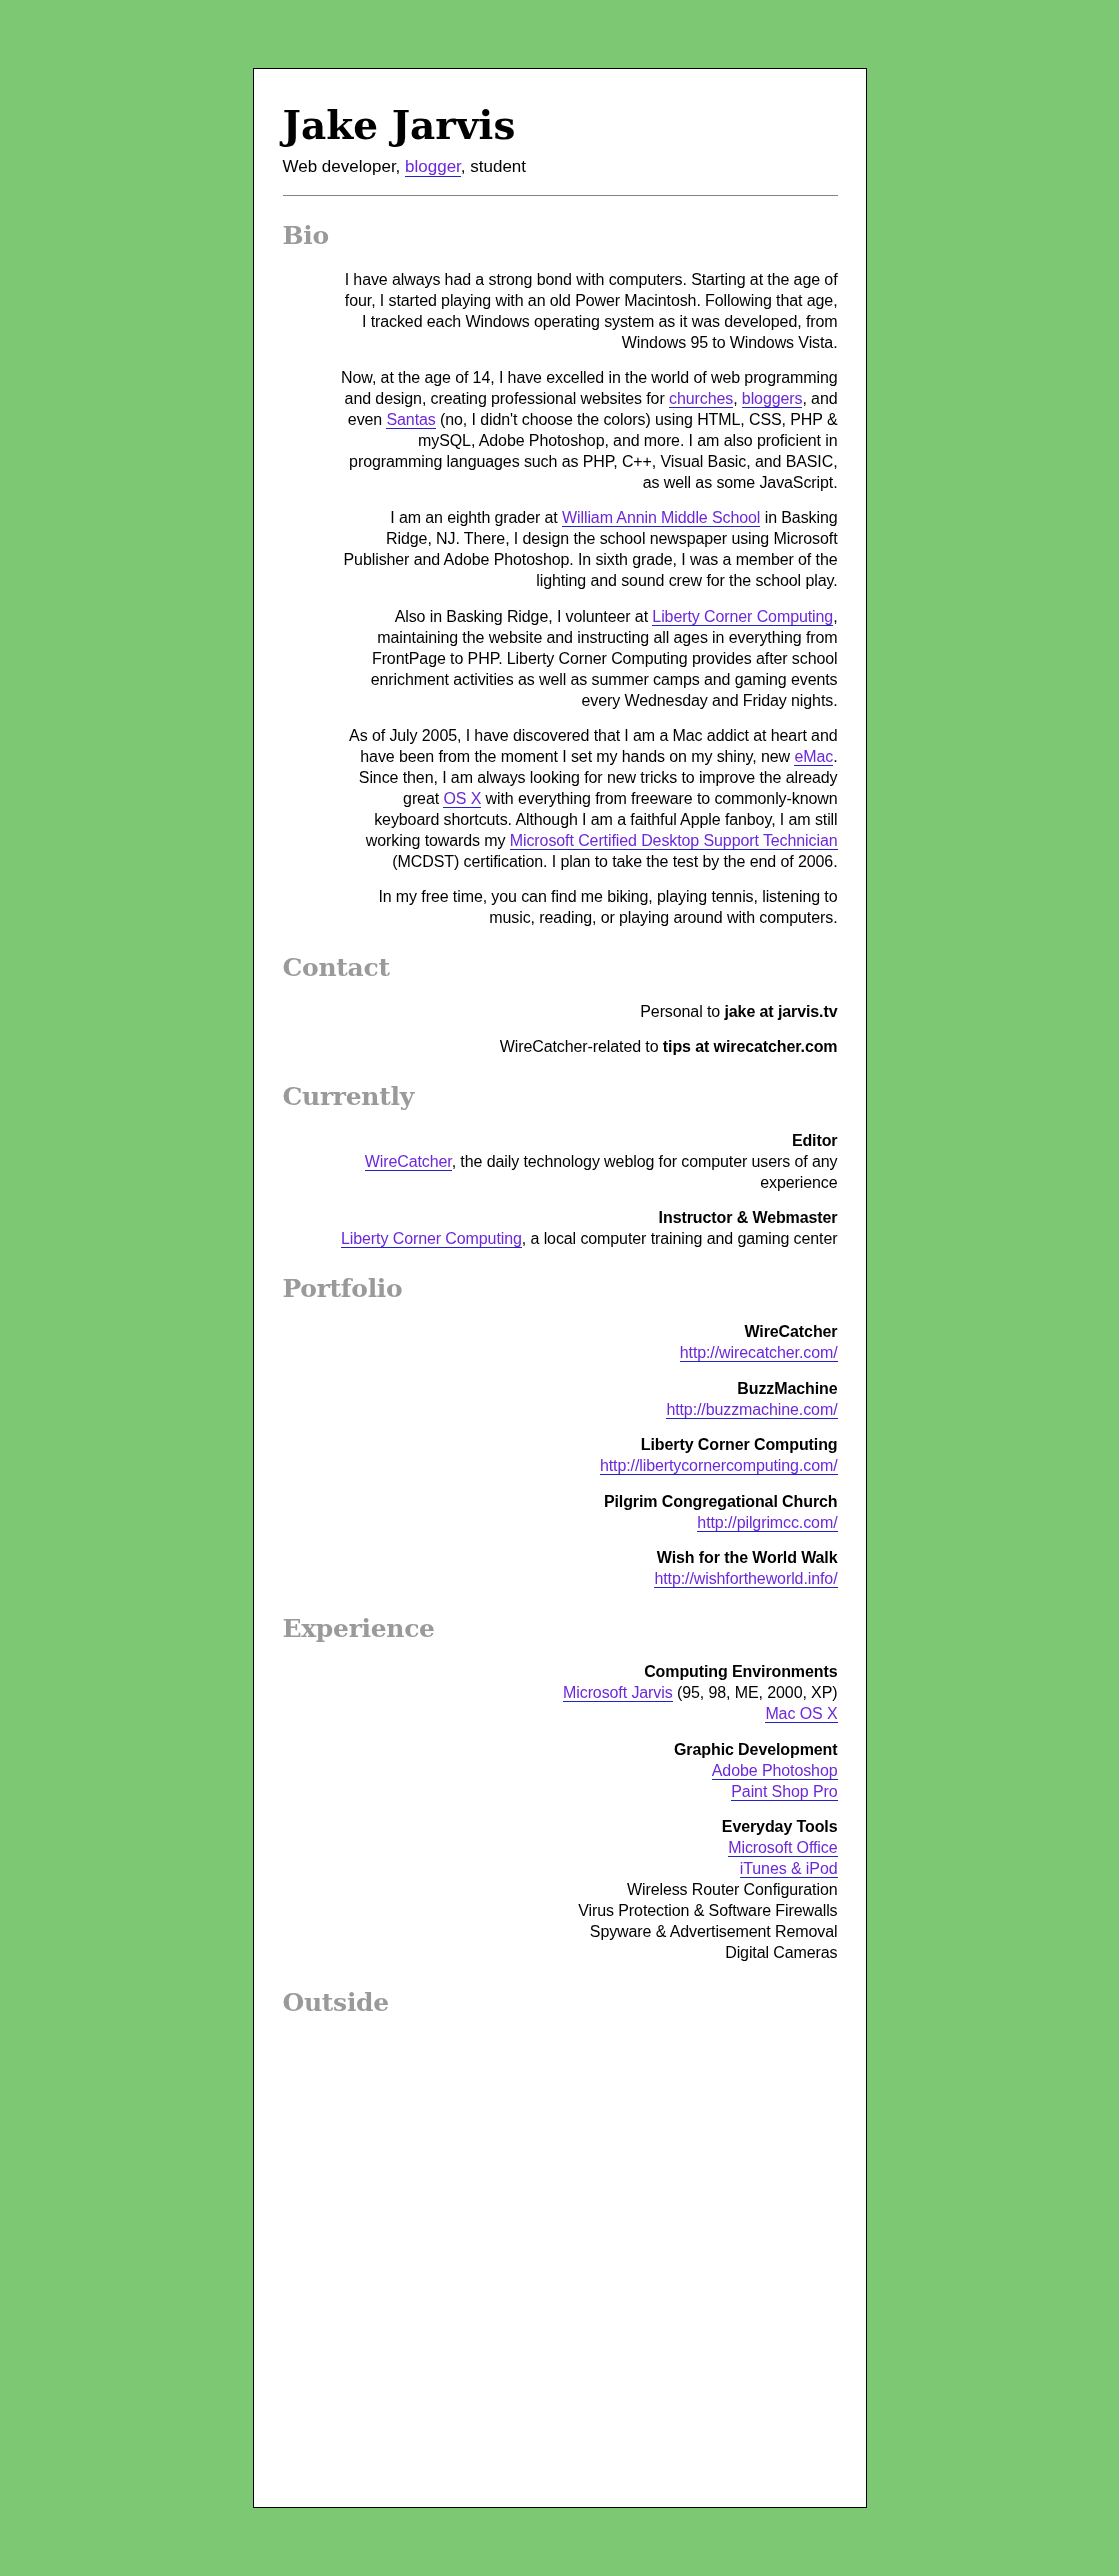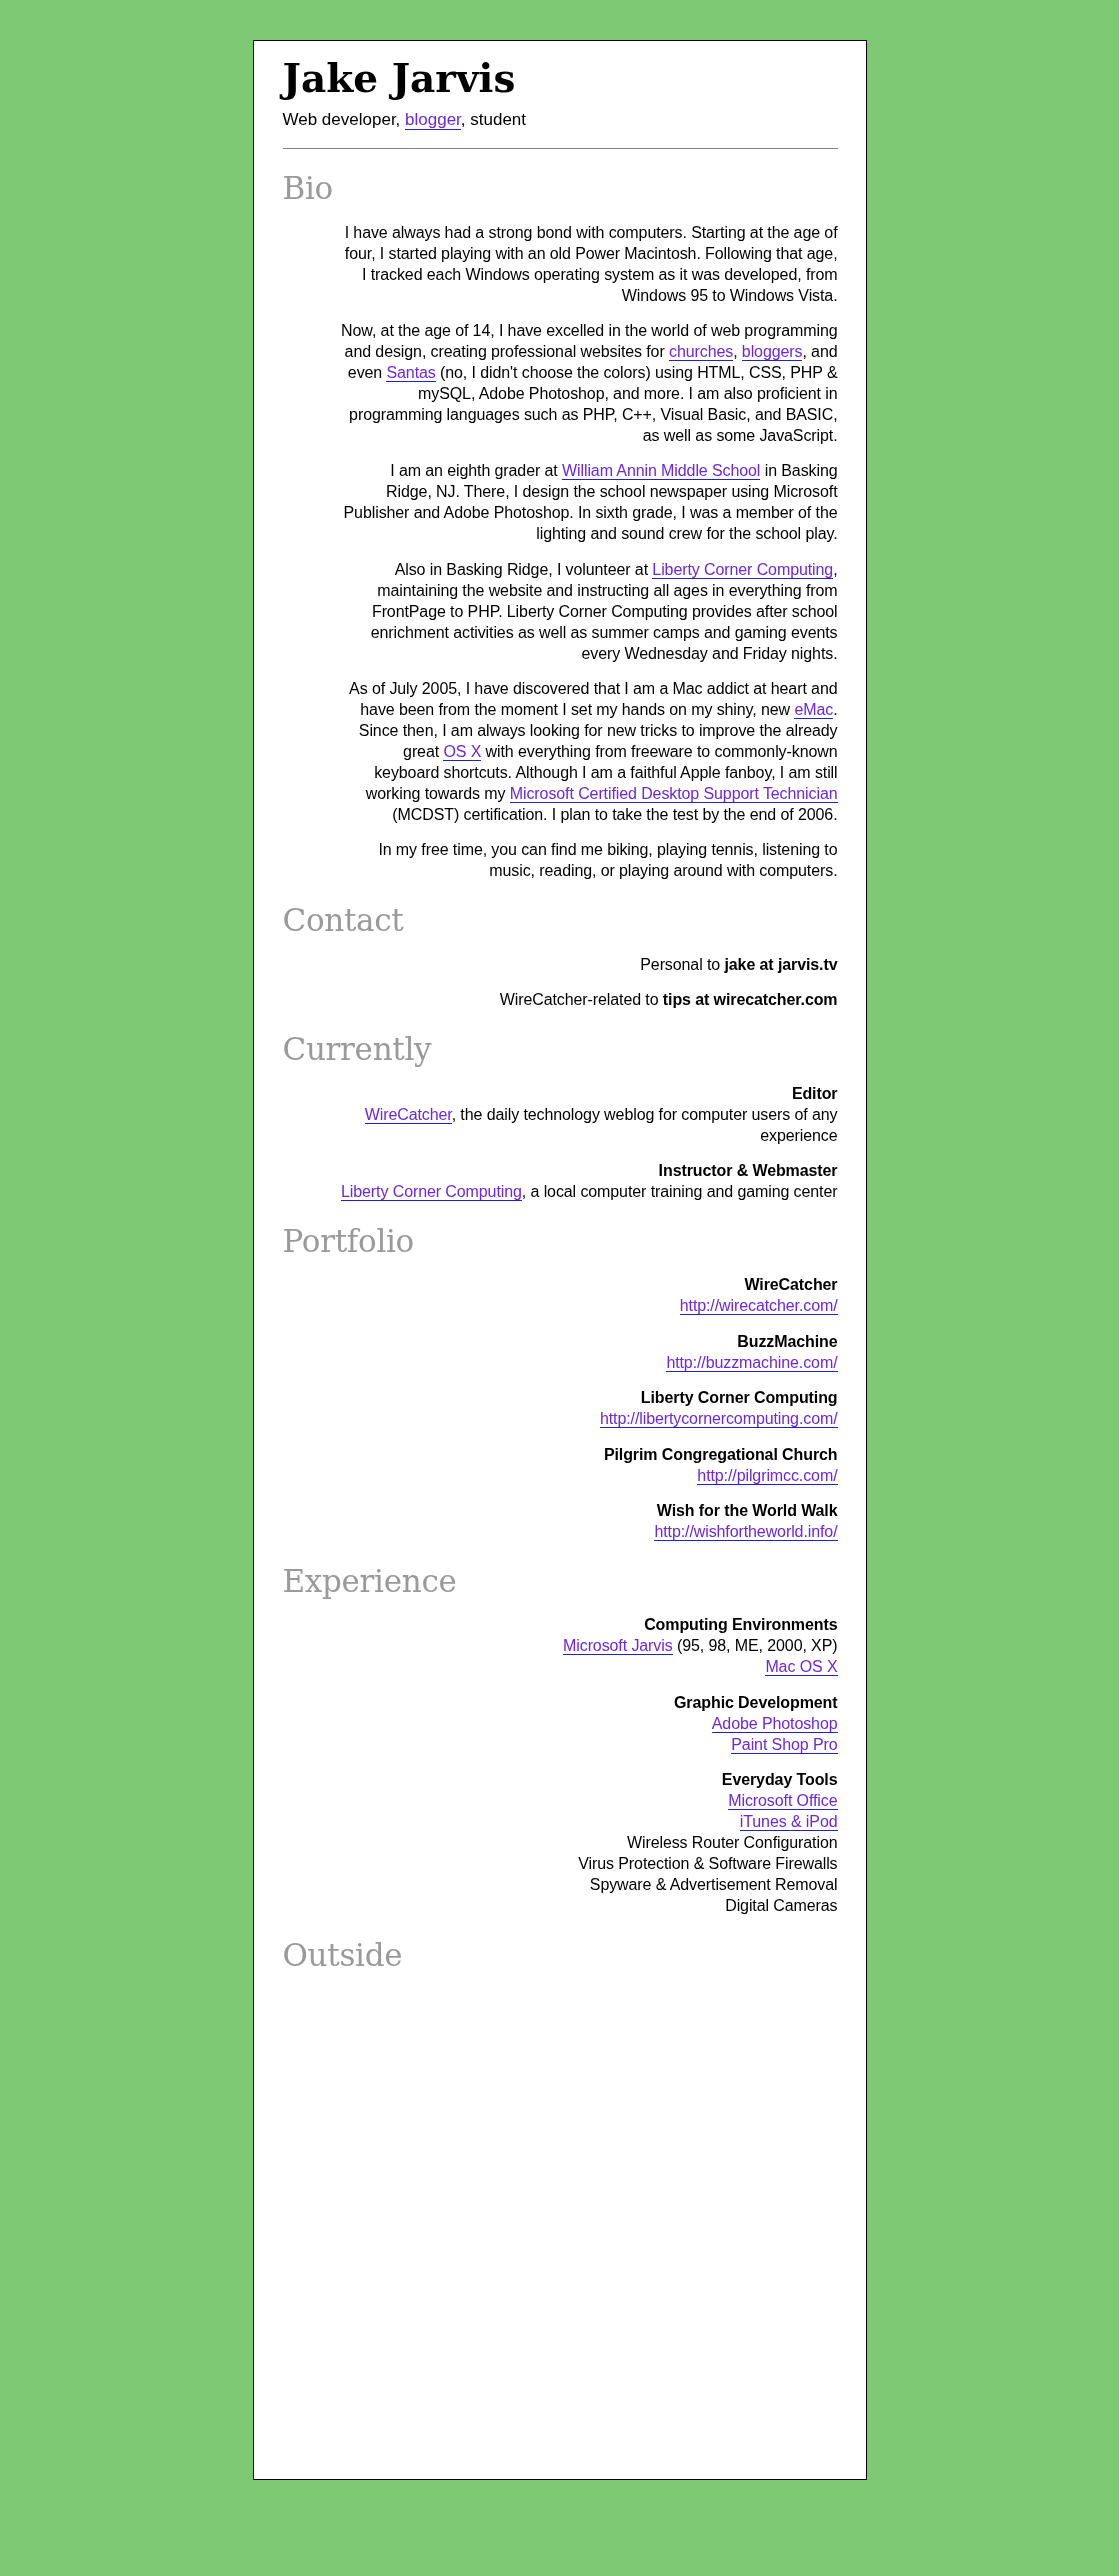--- a/index.html
+++ b/index.html
@@ -7,38 +7,38 @@
     --heading:#9a9a9a; --blue:#2222cc; --text:#000000; --divider:#828282;
   }
   *{box-sizing:border-box;}
   html,body{margin:0;padding:0;}
   body{
     width:1119px; height:2576px; background:var(--bg);
     font-family:"Liberation Sans","DejaVu Sans",sans-serif;
     color:var(--text);
   }
   .card{
-    width:614px; height:2440px; margin:40px auto 0;
+    width:614px; height:2440px; margin:68px auto 0;
     background:var(--card); border:1.7px solid var(--border);
-    padding:17px 28px 0 29px; overflow:hidden;
+    padding:36px 28px 0 29px; overflow:hidden;
   }
   h1{
     font-family:"DejaVu Serif","Liberation Serif",serif;
     font-size:39px; line-height:1.05; font-weight:bold;
     margin:0; color:#000;
   }
   .subtitle{
     font-size:17px; line-height:23px; margin:9.2px 0 0; color:#000;
   }
   hr.rule{
     border:none; border-top:1.2px solid var(--divider); margin:17px 0 0;
   }
   h2{
     font-family:"DejaVu Serif","Liberation Serif",serif;
-    font-size:31px; line-height:29px; font-weight:normal;
+    font-size:25px; line-height:29px; font-weight:bold;
     color:var(--heading); margin:25px 0 18.4px; letter-spacing:-0.3px;
   }
   .indent{ margin-left:58px; max-width:502px; }
   .indent p{
     font-size:16px; line-height:21px; margin:0 0 14.4px;
     letter-spacing:-0.1px;
     text-align:right;
   }
   b{ font-weight:bold; }
   a.lnk{

